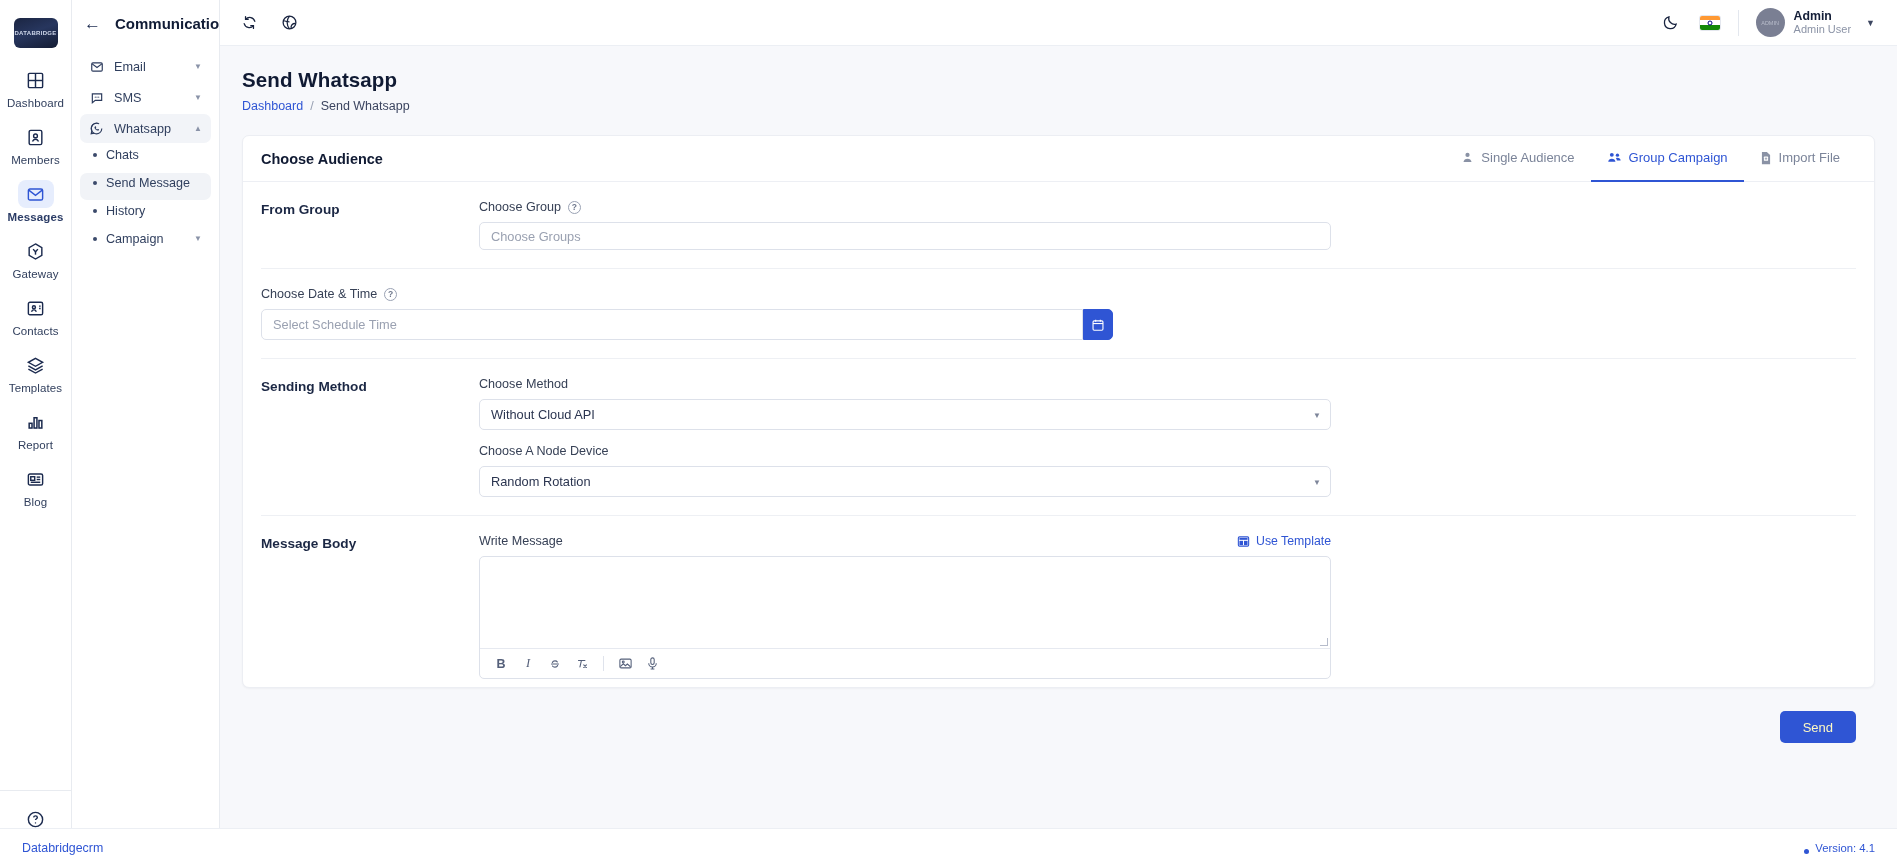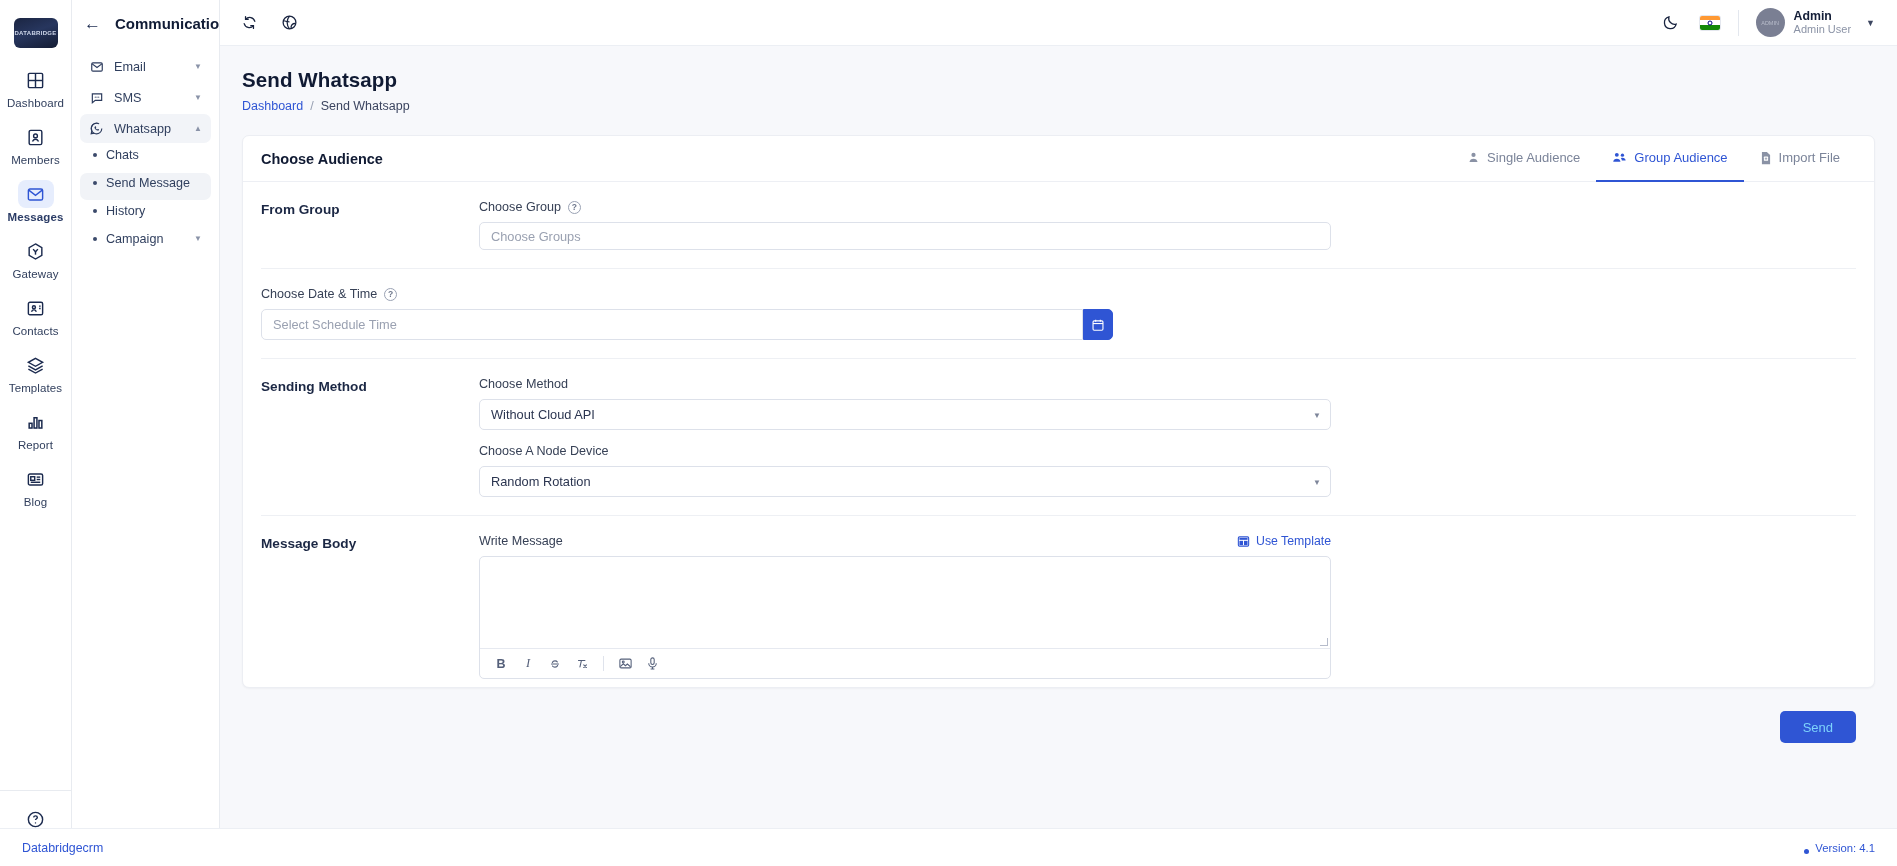--- a/index.html
+++ b/index.html
@@ -185,21 +185,21 @@
     gap: 5px; padding: 0 10px;
   }
   .tool {
     width: 22px; height: 22px; display: flex; align-items: center; justify-content: center;
     color: #55607a; font-size: 12.5px; cursor: pointer; border-radius: 3px;
   }
   .tool-sep { width: 1px; height: 15px; background: #dfe3ec; margin: 0 5px; }
 
   .card-foot { padding: 14px 18px 16px 18px; display: flex; justify-content: flex-end; }
   .send-btn {
-    background: #2f55d4; color: #7dd3fc; border: none; border-radius: 5px;
+    background: #2f55d4; color: #fef9c3; border: none; border-radius: 5px;
     height: 32px; padding: 0 23px; font-size: 13px; cursor: pointer;
     font-family: "Liberation Sans", sans-serif;
   }
 
   .footer {
     position: absolute; left: 0; bottom: 0; width: 100%;
     height: 38px; background: #ffffff; border-top: 1px solid #eceff4;
     display: flex; align-items: center; padding: 0 22px;
   }
   .foot-link { font-size: 12.4px; color: #2f55d4; cursor: pointer; }
@@ -466,21 +466,21 @@
 
             <div class="tab active">
               <span class="t-ico">
                 <svg width="15" height="13" viewBox="0 0 28 24" fill="currentColor">
                   <circle cx="9" cy="7" r="3.6"></circle>
                     <circle cx="19.5" cy="7.6" r="3.1"></circle>
                   <path d="M2.2 20c.4-3.8 3.2-5.9 6.8-5.9s6.4 2.1 6.8 5.9z"></path>
                   <path d="M16.6 13.2c.9-.4 1.9-.6 2.9-.6 3.1 0 5.6 1.8 6 5.1h-7.1c-.1-1.8-.8-3.3-1.8-4.5z"></path>
                 </svg>
               </span>
-              <span>Group Audience</span>
+              <span>Group Campaign</span>
             </div>
 
             <div class="tab">
               <span class="t-ico">
                 <svg width="12" height="14" viewBox="0 0 20 24" fill="currentColor">
                   <path d="M3 1.5h8.5L17 7v15.5H3z"></path>
                   <rect x="6.4" y="9.5" width="7.2" height="7.2" rx="1" fill="#ffffff"></rect>
                   <path d="M10 10.8v4.6M7.9 13.1h4.2" stroke="currentColor" stroke-width="1.2" fill="none"></path>
                 </svg>
               </span>

